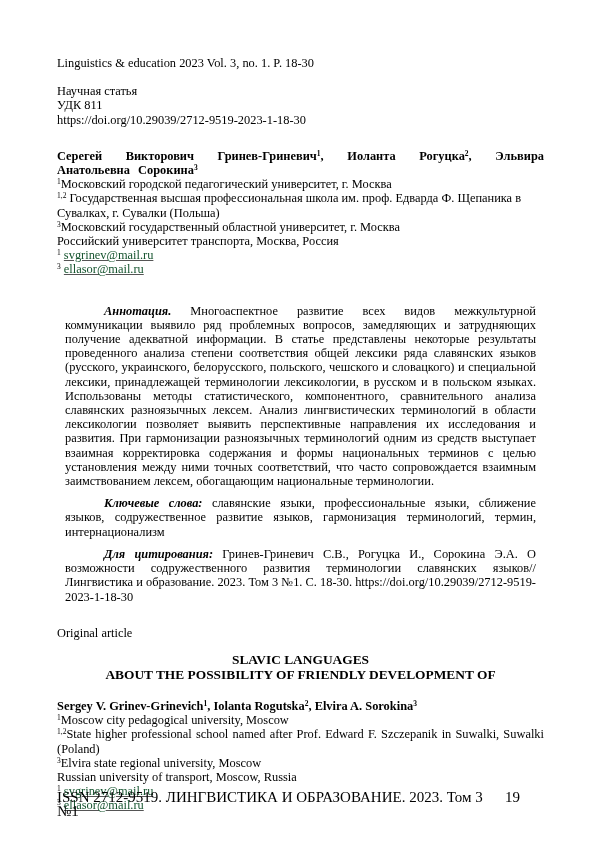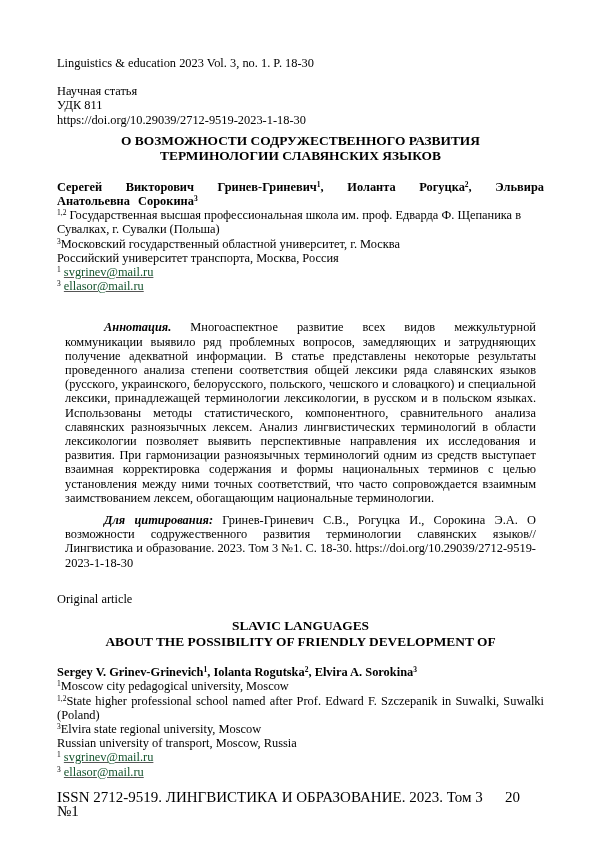--- a/index.html
+++ b/index.html
@@ -32,43 +32,41 @@
 
 <div class="page">
 
   <div class="line">Linguistics &amp; education 2023 Vol. 3, no. 1. P. 18-30</div>
   <div style="height:14px"></div>
   <div class="line">Научная статья</div>
   <div class="line">УДК 811</div>
   <div class="line">https://doi.org/10.29039/2712-9519-2023-1-18-30</div>
 
   <div style="height:6px"></div>
-  <div class="title">
-    <div>О ВОЗМОЖНОСТИ СОДРУЖЕСТВЕННОГО РАЗВИТИЯ</div>
-    <div>ТЕРМИНОЛОГИИ СЛАВЯНСКИХ ЯЗЫКОВ</div>
-  </div>
 
   <div style="height:16px"></div>
   <div class="authors authors-ru">
     <span><span>Серегей Викторович Гринев-Гриневич</span><sup>1</sup><span>, </span></span>
     <span><span>Иоланта Рогуцка</span><sup>2</sup><span>, </span></span>
     <span><span>Эльвира Анатольевна Сорокина</span><sup>3</sup></span>
   </div>
   <div>
+    <div><sup>1</sup><span>Московский городской педагогический университет, г. Москва</span></div>
     <div><sup>1,2</sup><span> Государственная высшая профессиональная школа им. проф. Едварда Ф. Щепаника в Сувалках, г. Сувалки (Польша)</span></div>
     <div><sup>3</sup><span>Московский государственный областной университет, г. Москва</span></div>
     <div><span>Российский университет транспорта, Москва, Россия</span></div>
   </div>
   <div>
     <div><sup>1</sup> <a class="email">svgrinev@mail.ru</a></div>
     <div><sup>3</sup> <a class="email">ellasor@mail.ru</a></div>
   </div>
 
   <div style="height:19px"></div>
   <p class="block para indent"><span class="lead">Аннотация.</span><span> Многоаспектное развитие всех видов межкультурной коммуникации выявило ряд проблемных вопросов, замедляющих и затрудняющих получение адекватной информации. В статье представлены некоторые результаты проведенного анализа степени соответствия общей лексики ряда славянских языков (русского, украинского, белорусского, польского, чешского и словацкого) и специальной лексики, принадлежащей терминологии лексикологии, в русском и в польском языках. Использованы методы статистического, компонентного, сравнительного анализа славянских разноязычных лексем. Анализ лингвистических терминологий в области лексикологии позволяет выявить перспективные направления их исследования и развития. При гармонизации разноязычных терминологий одним из средств выступает взаимная корректировка содержания и формы национальных терминов с целью установления между ними точных соответствий, что часто сопровождается взаимным заимствованием лексем, обогащающим национальные терминологии.</span></p>
+  <p class="block para indent"><span class="lead">Ключевые слова:</span><span> славянские языки, профессиональные языки, сближение языков, содружественное развитие языков, гармонизация терминологий, термин, интернационализм</span></p>
   <p class="block para indent"><span class="lead">Для цитирования:</span><span> Гринев-Гриневич С.В., Рогуцка И., Сорокина Э.А. О возможности содружественного развития терминологии славянских языков// Лингвистика и образование. 2023. Том 3 №1. С. 18-30. https://doi.org/10.29039/2712-9519-2023-1-18-30</span></p>
 
   <div style="height:14px"></div>
   <div class="line">Original article</div>
 
   <div style="height:12px"></div>
   <div class="title">
     <div>SLAVIC LANGUAGES</div>
     <div>ABOUT THE POSSIBILITY OF FRIENDLY DEVELOPMENT OF</div>
   </div>
@@ -84,14 +82,14 @@
     <div><span>Russian university of transport, Moscow, Russia</span></div>
   </div>
   <div>
     <div><sup>1</sup> <a class="email">svgrinev@mail.ru</a></div>
     <div><sup>3</sup> <a class="email">ellasor@mail.ru</a></div>
   </div>
 </div>
 
 <div class="footer">
   <span>ISSN 2712-9519. ЛИНГВИСТИКА И ОБРАЗОВАНИЕ. 2023. Том 3 №1</span>
-  <span class="pn">20</span>
+  <span class="pn">19</span>
 </div>
 
 </body></html>

